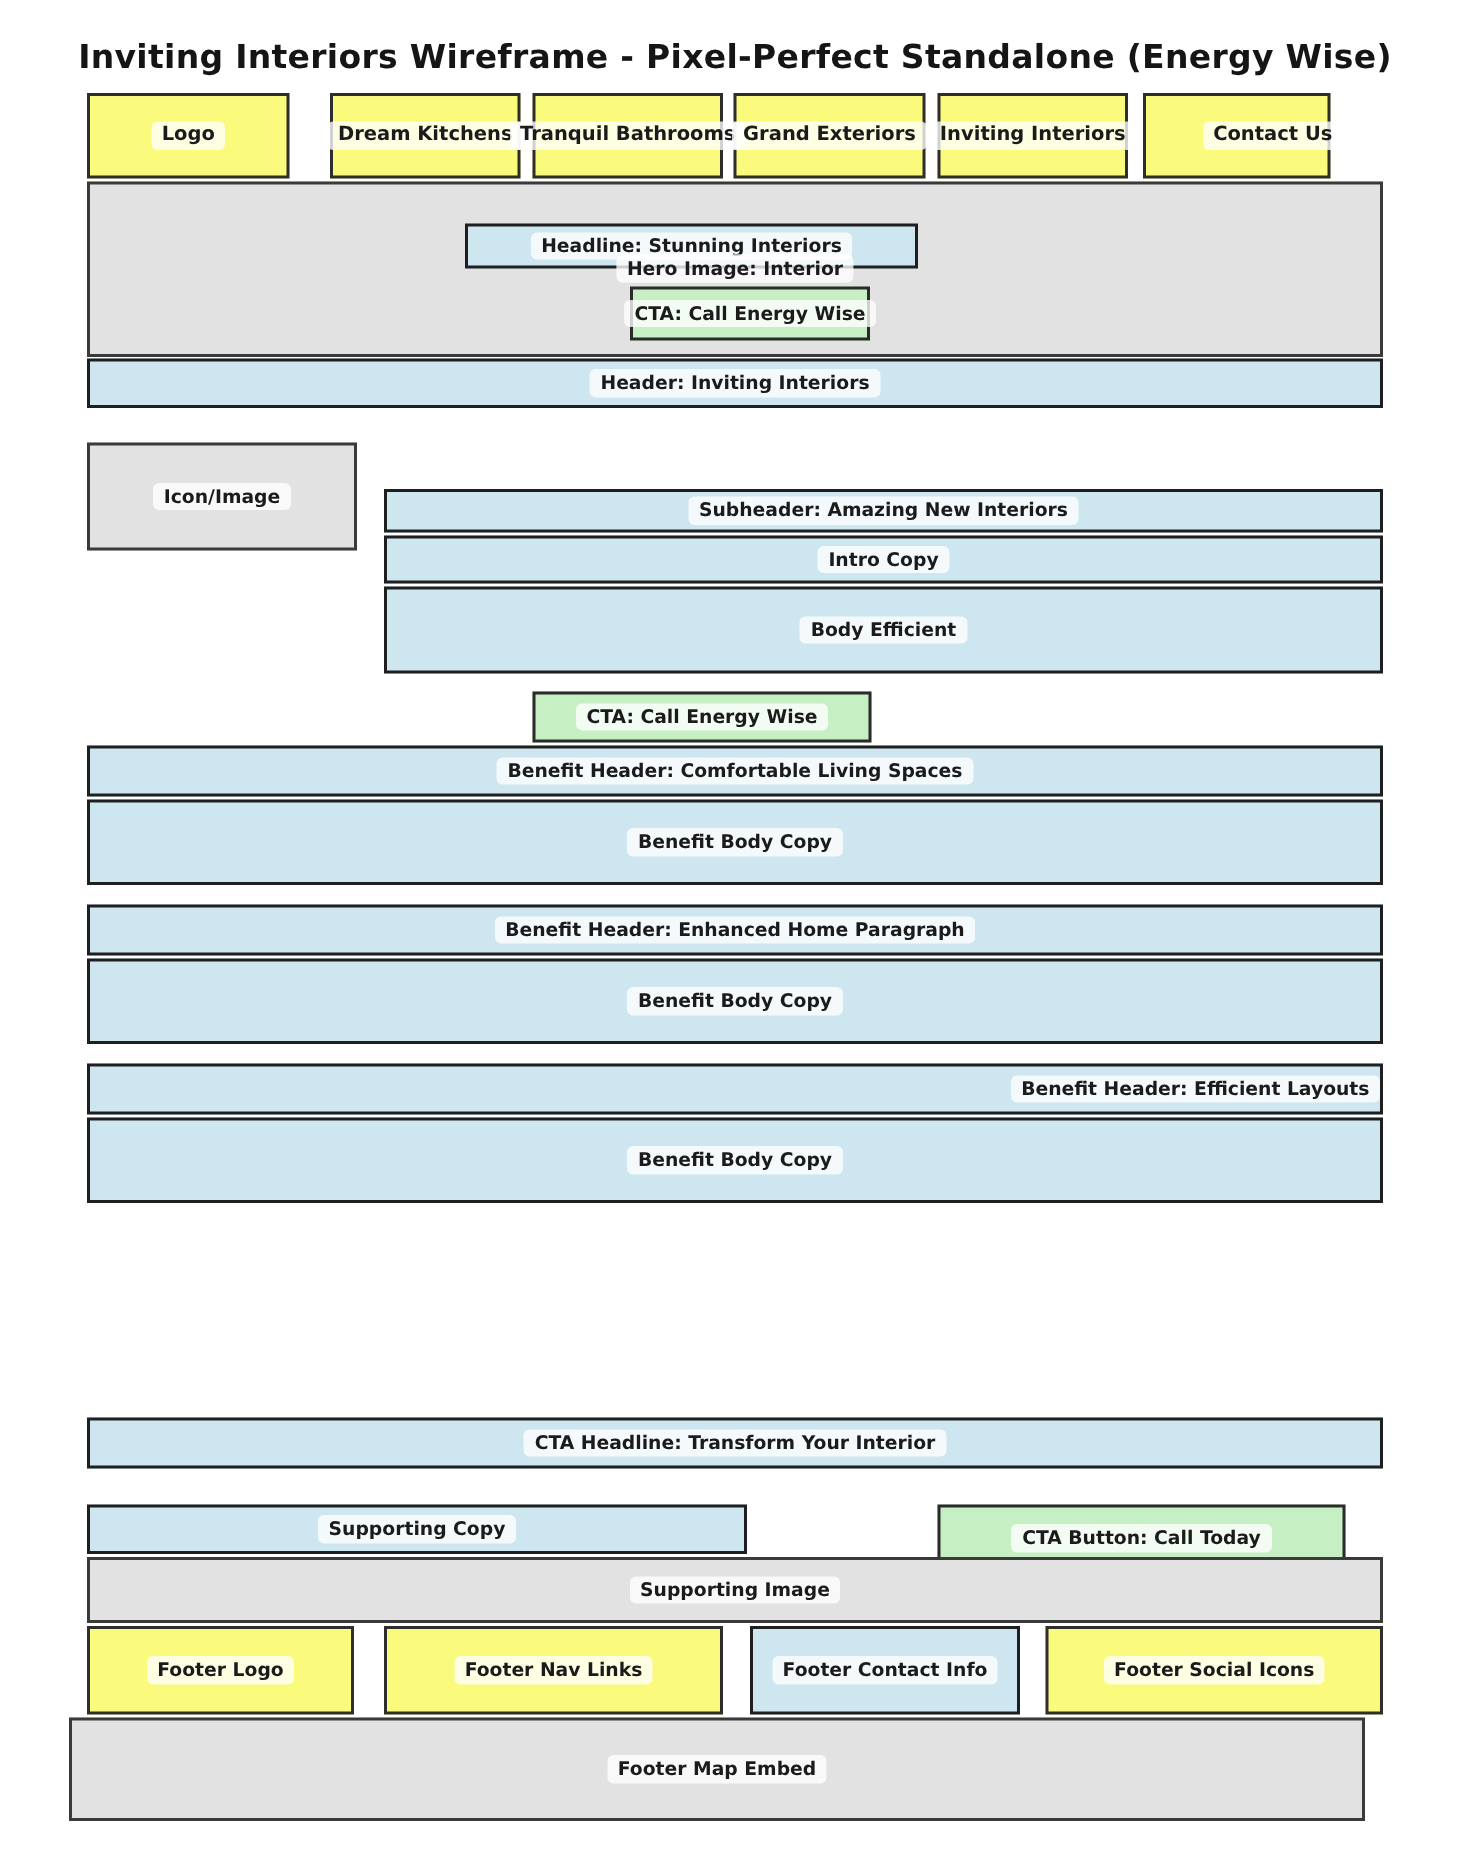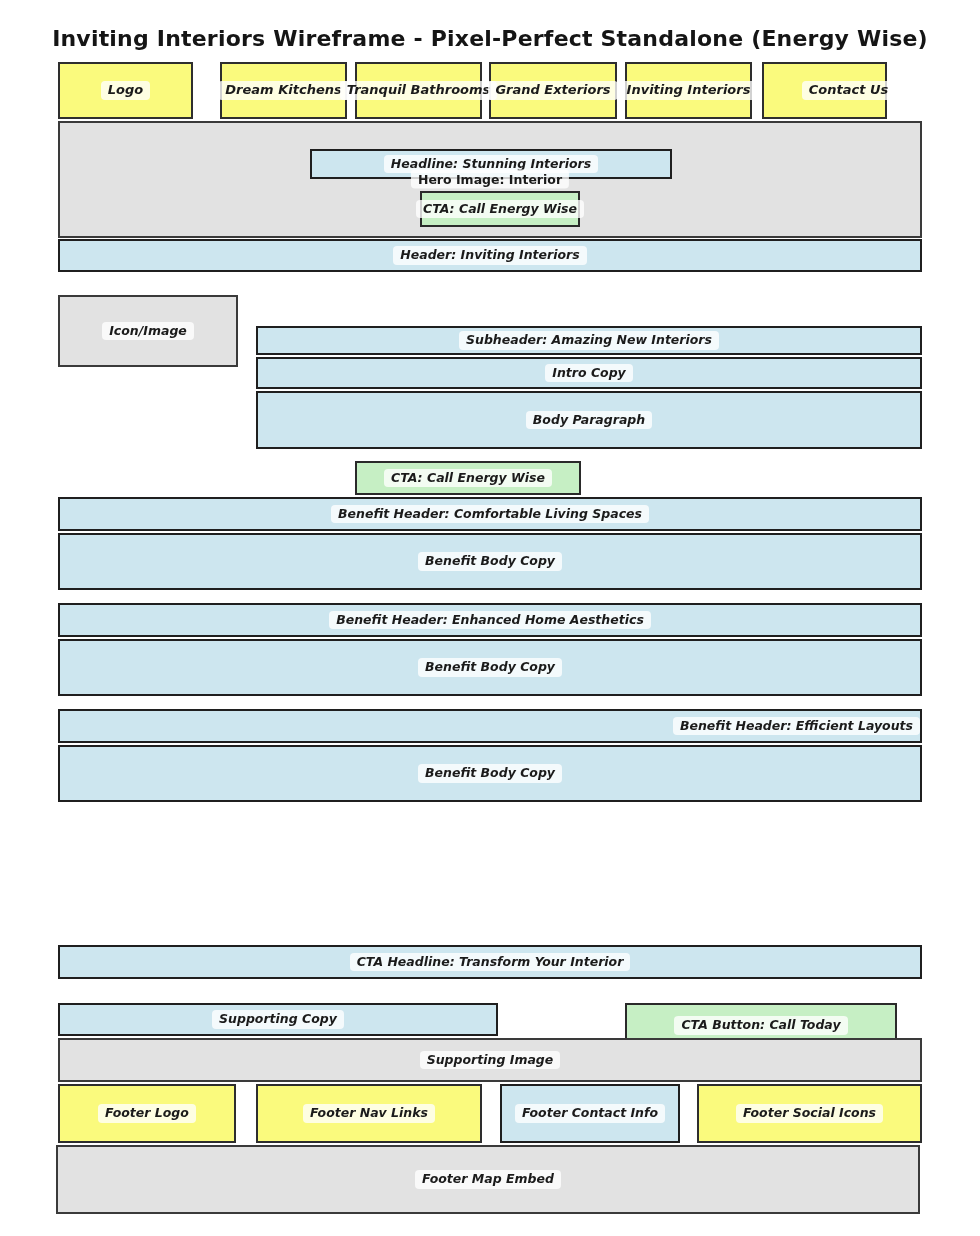--- a/index.html
+++ b/index.html
@@ -15,21 +15,21 @@
     position:absolute;box-sizing:border-box;border:2px solid #2e2e2e;
     display:flex;align-items:center;justify-content:center;
   }
   .yellow{background:var(--yellow,#fafa7d);}
   .blue{background:var(--blue,#cde6ef);border-color:#1f1f1f;}
   .green{background:var(--green,#c6efc4);border-color:#2a2a2a;}
   .gray{background:var(--gray,#e2e2e2);border-color:#3a3a3a;}
   .lbl{
     white-space:nowrap;font-weight:bold;font-size:12.5px;line-height:1.15;
     background:rgba(255,255,255,0.78);padding:2px 7px;border-radius:4px;
-    position:relative;z-index:5;font-style:italic;
+    position:relative;z-index:5;
   }
   .nav .lbl{font-size:13px;}
   .free-label{
     position:absolute;transform:translate(-50%,-50%);z-index:6;
     white-space:nowrap;font-weight:bold;font-size:12.5px;
     background:rgba(255,255,255,0.78);padding:2px 7px;border-radius:4px;
   }
 </style>
 </head>
 <body>
@@ -51,56 +51,56 @@
     <span class="lbl">Grand Exteriors</span>
   </div>
   <div class="box yellow nav" style="left:625px;top:46px;width:127px;height:57px;">
     <span class="lbl">Inviting Interiors</span>
   </div>
   <div class="box yellow nav" style="left:762px;top:46px;width:125px;height:57px;padding-left:48px;">
     <span class="lbl">Contact Us</span>
   </div>
 
   <div class="box gray" style="left:58px;top:105px;width:864px;height:117px;"></div>
-  <div class="box blue" style="left:310px;top:133px;width:362px;height:30px;">
+  <div class="box blue" style="left:310px;top:133px;width:302px;height:30px;">
     <span class="lbl">Headline: Stunning Interiors</span>
   </div>
   <div class="free-label" style="left:490px;top:163px;">Hero Image: Interior</div>
   <div class="box green" style="left:420px;top:175px;width:160px;height:36px;">
     <span class="lbl">CTA: Call Energy Wise</span>
   </div>
   <div class="box gray" style="left:58px;top:279px;width:180px;height:72px;">
     <span class="lbl">Icon/Image</span>
   </div>
 
   <div class="box blue" style="left:58px;top:223px;width:864px;height:33px;">
     <span class="lbl">Header: Inviting Interiors</span>
   </div>
   <div class="box blue" style="left:256px;top:310px;width:666px;height:29px;">
     <span class="lbl">Subheader: Amazing New Interiors</span>
   </div>
   <div class="box blue" style="left:256px;top:341px;width:666px;height:32px;">
     <span class="lbl">Intro Copy</span>
   </div>
   <div class="box blue" style="left:256px;top:375px;width:666px;height:58px;">
-    <span class="lbl">Body Paragraph</span>
+    <span class="lbl">Body Efficient</span>
   </div>
   <div class="box green" style="left:355px;top:445px;width:226px;height:34px;">
     <span class="lbl">CTA: Call Energy Wise</span>
   </div>
 
   <div class="box blue" style="left:58px;top:481px;width:864px;height:34px;">
     <span class="lbl">Benefit Header: Comfortable Living Spaces</span>
   </div>
   <div class="box blue" style="left:58px;top:517px;width:864px;height:57px;">
     <span class="lbl">Benefit Body Copy</span>
   </div>
 
   <div class="box blue" style="left:58px;top:587px;width:864px;height:34px;">
-    <span class="lbl">Benefit Header: Enhanced Home Aesthetics</span>
+    <span class="lbl">Benefit Header: Enhanced Home Paragraph</span>
   </div>
   <div class="box blue" style="left:58px;top:623px;width:864px;height:57px;">
     <span class="lbl">Benefit Body Copy</span>
   </div>
 
   <div class="box blue" style="left:58px;top:693px;width:864px;height:34px;justify-content:flex-end;">
     <span class="lbl">Benefit Header: Efficient Layouts</span>
   </div>
   <div class="box blue" style="left:58px;top:729px;width:864px;height:57px;">
     <span class="lbl">Benefit Body Copy</span>
@@ -124,17 +124,17 @@
   </div>
   <div class="box yellow" style="left:256px;top:1068px;width:226px;height:59px;text-align:center;">
     <span class="lbl">Footer Nav Links</span>
   </div>
   <div class="box blue" style="left:500px;top:1068px;width:180px;height:59px;">
     <span class="lbl">Footer Contact Info</span>
   </div>
   <div class="box yellow" style="left:697px;top:1068px;width:225px;height:59px;">
     <span class="lbl">Footer Social Icons</span>
   </div>
-  <div class="box gray" style="left:56px;top:1129px;width:864px;height:69px;">
+  <div class="box gray" style="left:46px;top:1129px;width:864px;height:69px;">
     <span class="lbl">Footer Map Embed</span>
   </div>
 
 </div>
 
 </body></html>

